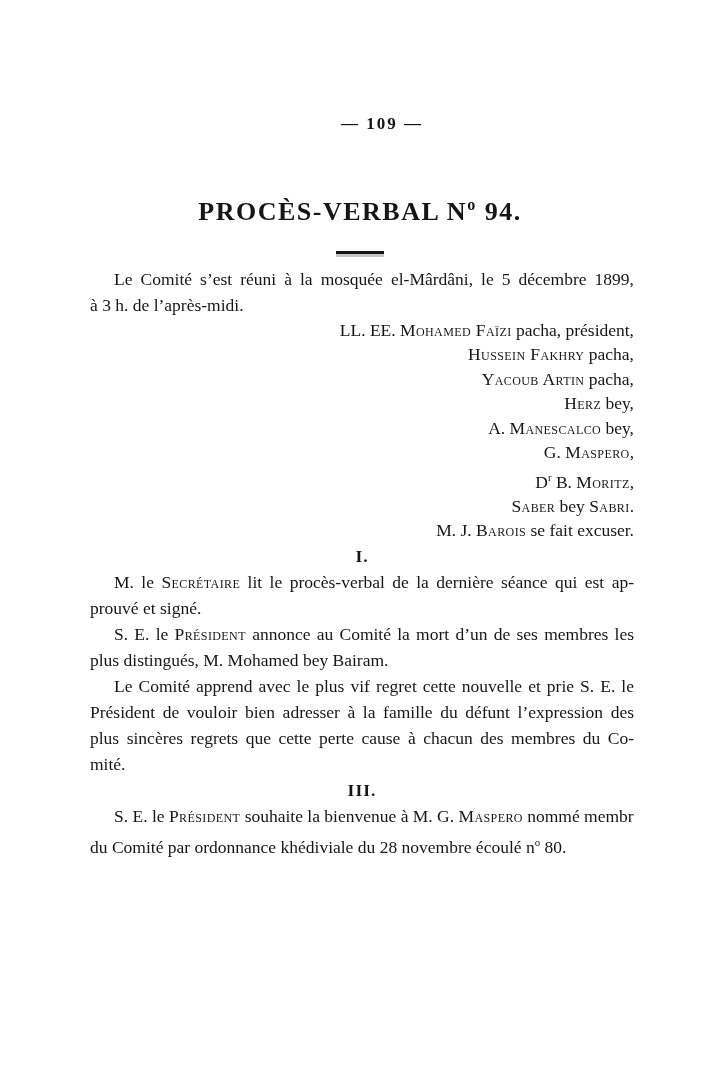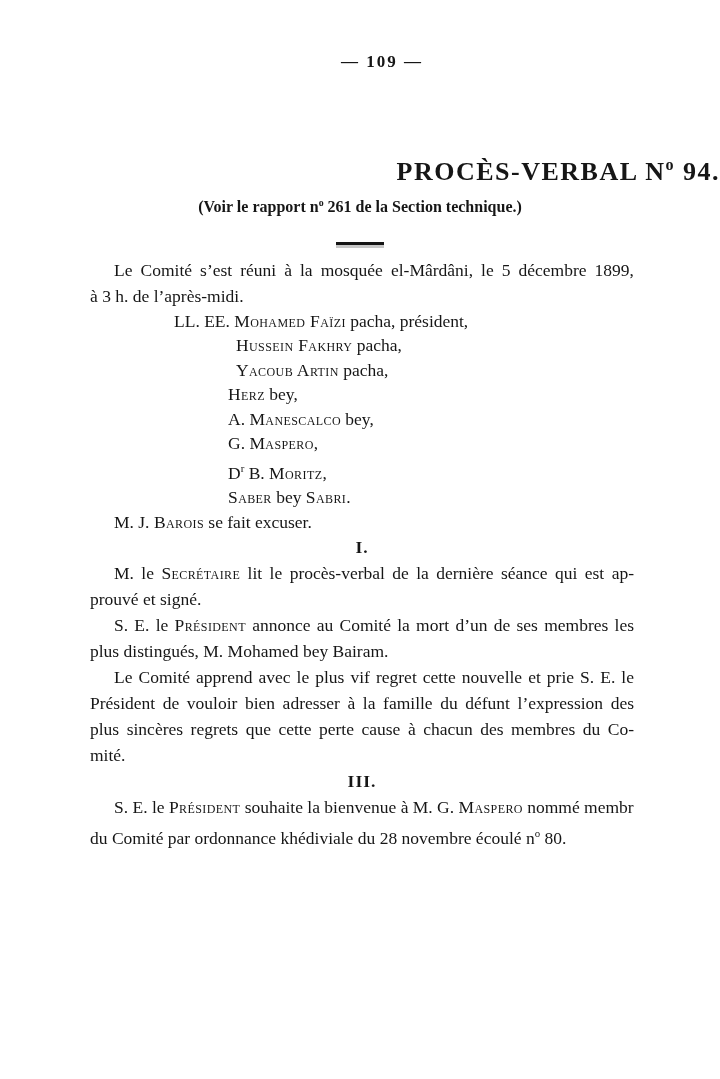--- a/index.html
+++ b/index.html
@@ -6,32 +6,32 @@
   .page {
     position: relative;
     width: 720px;
     height: 1079px;
     background: #ffffff;
     color: #161616;
     font-family: "Liberation Serif", "DejaVu Serif", serif;
     overflow: hidden;
   }
   .pagenum {
-    padding-top: 52px;
+    padding-top: 114px;
     line-height: 20px;
     text-align: center;
     font-size: 17px;
     font-weight: 700;
     letter-spacing: 2px;
     margin-left: 44px;
   }
   .title {
-    margin-top: 78px;
+    margin-top: 56px;
     line-height: 30px;
-    text-align: right;
+    text-align: center;
     font-size: 26px;
     font-weight: 700;
     letter-spacing: 1.5px;
   }
   .subtitle {
     margin-top: 5px;
     line-height: 22px;
     text-align: center;
     font-size: 16px;
     font-weight: 700;
@@ -42,42 +42,41 @@
     background: #151515;
     margin: 24px auto 0;
     box-shadow: 0 3px 0 rgba(0,0,0,0.22);
   }
   .body {
     margin: 12px 86px 0 90px;
     font-size: 17.5px;
     line-height: 26px;
   }
   .line { white-space: nowrap; overflow: hidden; }
-  .tight { line-height: 24.5px; }
+  .tight { line-height: 24.5px; text-align: right; }
   .gap { margin-top: 13px; }
   .indent { text-indent: 24px; }
   .just { text-align: justify; text-align-last: justify; }
   .center { text-align: center; text-align-last: center; font-weight: 700; letter-spacing: 1px; }
   .ind-a { padding-left: 84px; }
   .ind-b { padding-left: 146px; }
   .ind-c { padding-left: 104px; }
   .ind-d { padding-left: 138px; }
   .sc { font-variant: small-caps; letter-spacing: 0.4px; }
   .sup { vertical-align: super; font-size: 62%; }
 </style>
 </head>
 <body>
 
 <div class="page">
 
   <div class="pagenum">— 109 —</div>
 
   <div class="title"><span>PROCÈS-VERBAL N</span><span class="sup">o</span><span> 94.</span></div>
 
-  <div class="subtitle"><span>(Voir le rapport n</span><span class="sup">o</span><span> 261 de la Section technique.)</span></div>
 
   <div class="rule"></div>
 
   <div class="body">
     <div class="line indent just"><span>Le Comité s’est réuni à la mosquée el-Mârdâni, le 5 décembre 1899,</span></div>
     <div class="line"><span>à 3 h. de l’après-midi.</span></div>
 
     <div class="line tight ind-a"><span>LL. EE. </span><span class="sc">Mohamed Faïzi</span><span> pacha, président,</span></div>
     <div class="line tight ind-b"><span class="sc">Hussein Fakhry</span><span> pacha,</span></div>
     <div class="line tight ind-b"><span class="sc">Yacoub Artin</span><span> pacha,</span></div>

